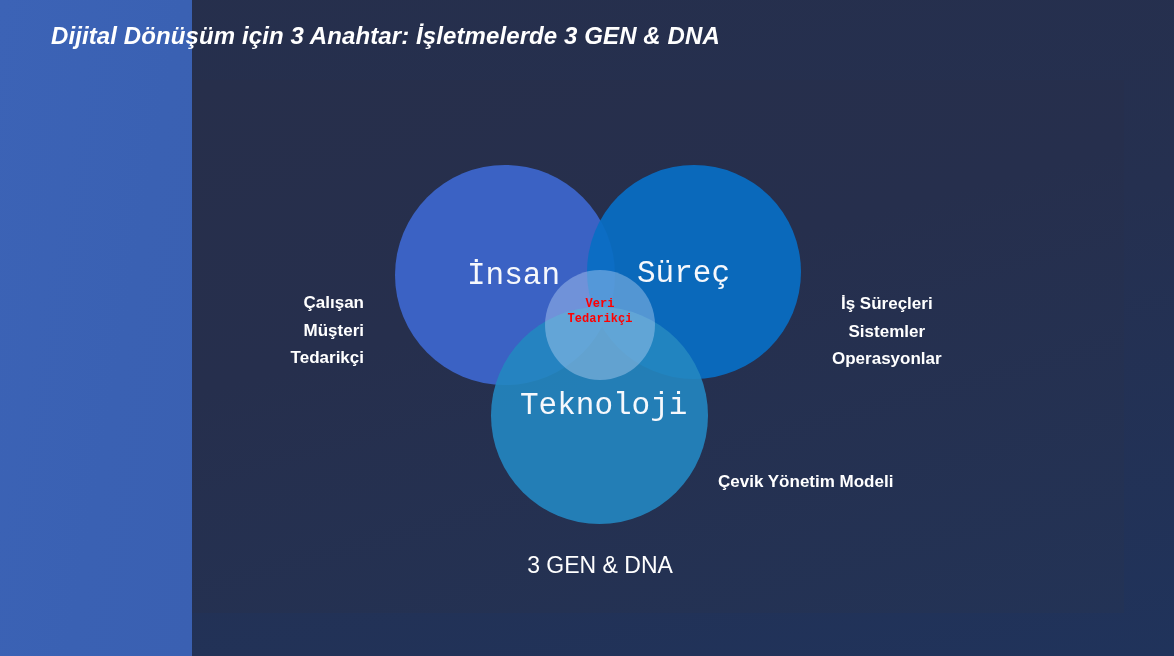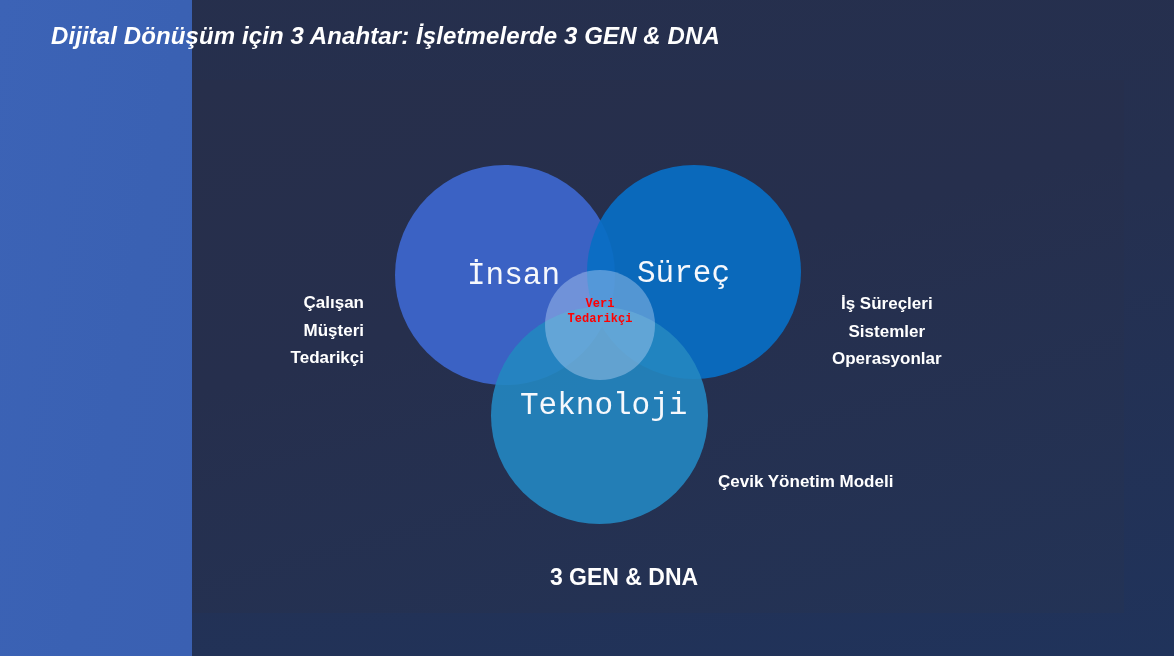--- a/index.html
+++ b/index.html
@@ -130,28 +130,27 @@
     margin-top: 44px;
   }
   #ann-left  { right: 810px; top: 245px; text-align: right; }
   #ann-right { left: 832px;  top: 246px; text-align: center; }
   #ann-bottom{ left: 718px;  top: 424px; text-align: left; }
 
   
   #caption {
     position: absolute;
     left: 192px;
-    top: 564px;
+    top: 552px;
     width: 816px;
     text-align: center;
     color: #FFFFFF;
     font-size: 23px;
-    font-weight: bold;
+    font-weight: normal;
     z-index: 6;
-    padding-left: 24px;
   }
 </style>
 </head>
 <body>
 
 <div id="slide">
 
   <div id="accent-band"></div>
   <div id="content-panel"></div>
 

